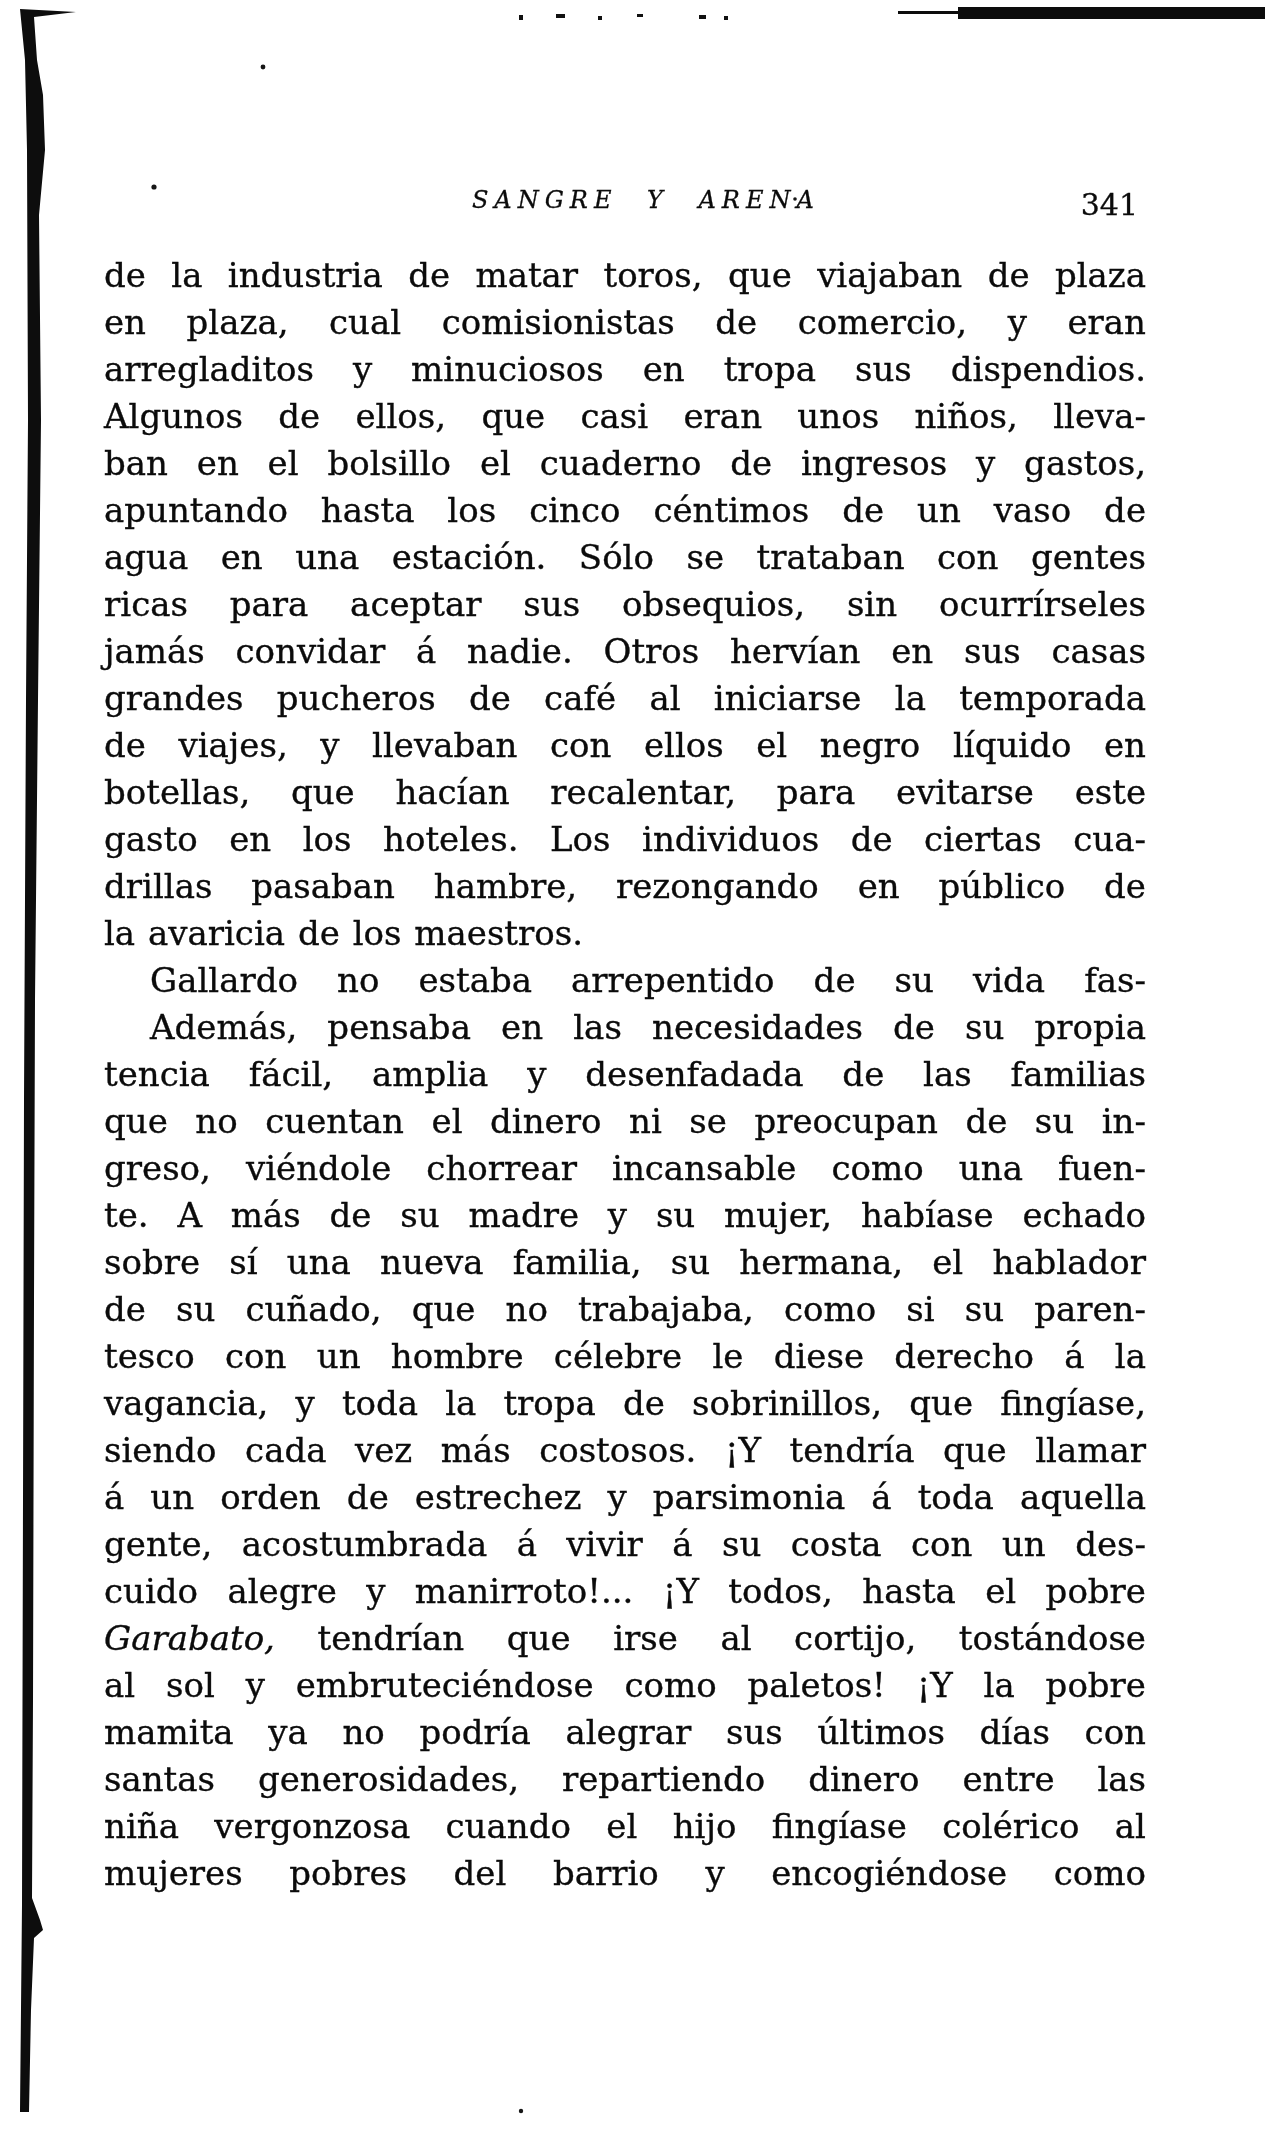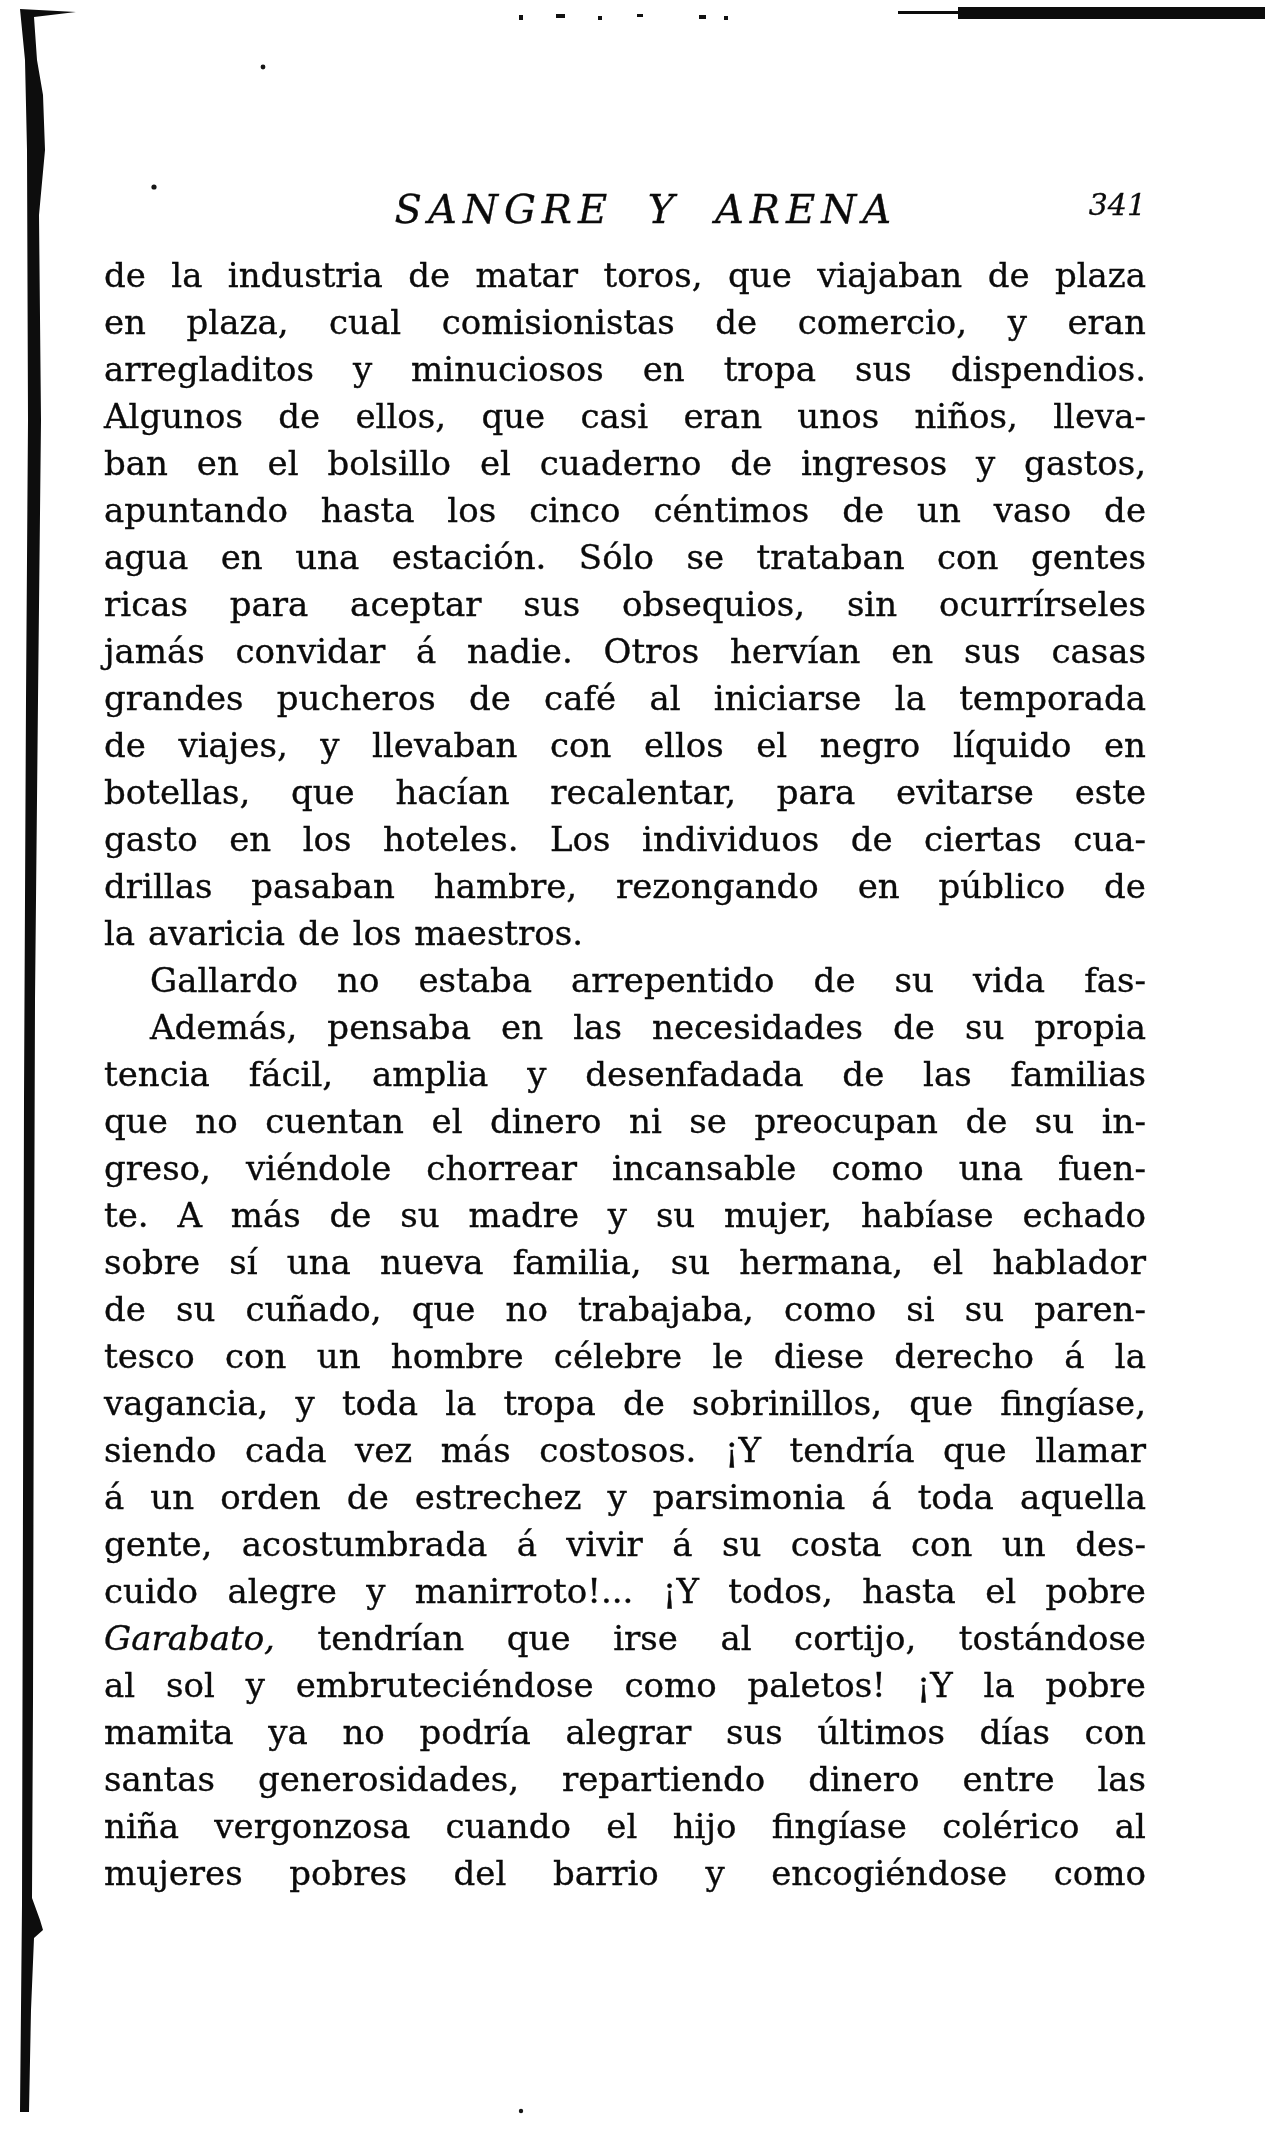--- a/index.html
+++ b/index.html
@@ -24,31 +24,30 @@
     top: 186px;
     width: 1042px;
     height: 44px;
   }
   .running-title {
     position: absolute;
     left: 52%;
     transform: translateX(-50%);
     top: 0;
     font-style: italic;
-    font-size: 40px;
+    font-size: 24px;
     letter-spacing: 6px;
     word-spacing: 16px;
     white-space: nowrap;
     -webkit-text-stroke: 0.3px #0b0b0b;
   }
   .page-number {
     position: absolute;
-    right: 0;
+    right: 8px;
     top: 1px;
-    font-style: italic;
     font-size: 30px;
     -webkit-text-stroke: 0.3px #0b0b0b;
   }
   .text-block {
     position: absolute;
     left: 104px;
     top: 252px;
     width: 1042px;
     font-size: 34px;
     line-height: 47px;

